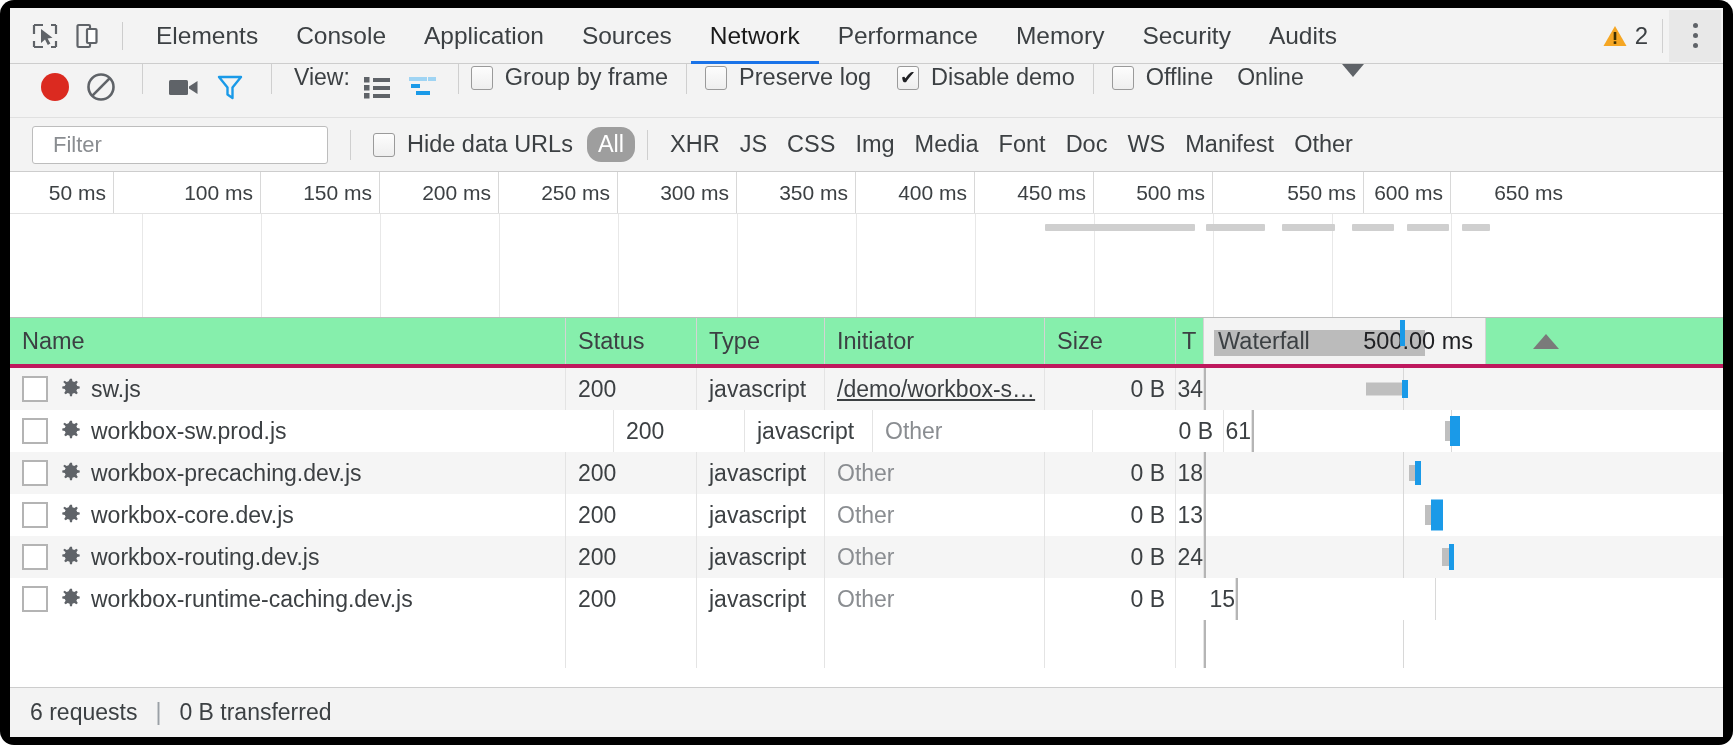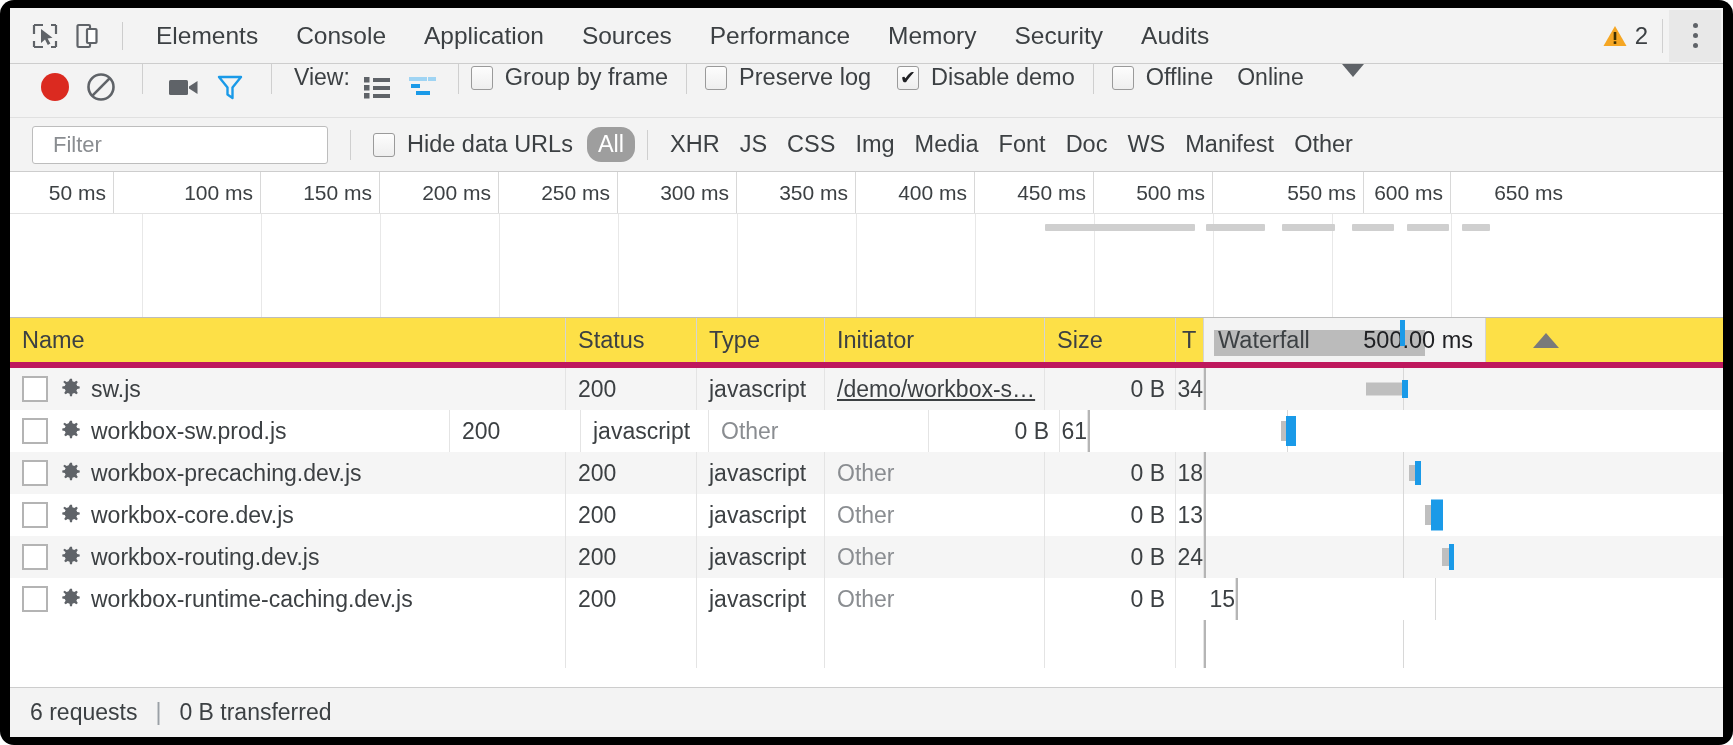--- a/index.html
+++ b/index.html
@@ -204,22 +204,22 @@
     height: 7px;
     background: #cfcfcf;
     border-radius: 1px;
   }
 
   
   .table-wrap { position: relative; background: #ffffff; }
   .thead {
     display: flex;
     height: 50px;
-    background: #fde047;
-    border-bottom: 6px solid #be185d;
+    background: #86efac;
+    border-bottom: 4px solid #be185d;
     align-items: center;
   }
   .th {
     font-size: 23.5px;
     color: #3c4043;
     padding-left: 12px;
     height: 100%;
     display: flex; align-items: center;
     border-right: 1px solid #d4d4d4;
     cursor: pointer;
@@ -358,20 +358,21 @@
         <rect x="3.5" y="2" width="12.5" height="22" rx="1.2" stroke="#5f6368" stroke-width="2.2" fill="none"></rect>
         <rect x="13" y="6" width="9.5" height="14" rx="1" stroke="#5f6368" stroke-width="2.2" fill="#fff"></rect>
       </svg>
     </div>
     <div class="tb-sep"></div>
     <div class="tabs">
       <div class="tab">Elements</div>
       <div class="tab">Console</div>
       <div class="tab">Application</div>
       <div class="tab">Sources</div>
+      <div class="tab active">Network</div>
       <div class="tab">Performance</div>
       <div class="tab">Memory</div>
       <div class="tab">Security</div>
       <div class="tab">Audits</div>
     </div>
     <div class="tabbar-right">
       <div class="warn-group">
         <svg width="26" height="24" viewBox="0 0 26 24">
           <path d="M13 2 L24.5 22 L1.5 22 Z" fill="#f5a623"></path>
           <rect x="11.7" y="8" width="2.6" height="8" fill="#3c2f00"></rect>
@@ -558,21 +559,21 @@
       <div class="td wfcell">
         <div class="wf-colborder"></div>
         <div class="wf-divider" style="left:199px;"></div>
         <div class="seg gray" style="left:162px; width:36px; height:13px;"></div>
         <div class="seg blue" style="left:198px; width:6px; height:18px;"></div>
       </div>
       <div class="td" style="width:120px;border-right:none;"></div>
     </div>
 
     <div class="trow even">
-      <div class="td" style="width:440px;">
+      <div class="td" style="width:604px;">
         <span class="row-chk"></span>
         <span class="gear">
           <svg width="22" height="22" viewBox="0 0 22 22">
                 <path d="M11 7.2a3.8 3.8 0 100 7.6 3.8 3.8 0 000-7.6zm0 2a1.8 1.8 0 110 3.6 1.8 1.8 0 010-3.6z" fill="#5f6368"></path>
                 <path d="M10 0.8h2l.4 2.5 1.9.8 2.1-1.4 1.4 1.4-1.4 2.1.8 1.9 2.5.4v2l-2.5.4-.8 1.9 1.4 2.1-1.4 1.4-2.1-1.4-1.9.8-.4 2.5h-2l-.4-2.5-1.9-.8-2.1 1.4-1.4-1.4 1.4-2.1-.8-1.9-2.5-.4v-2l2.5-.4.8-1.9L3.2 4.1l1.4-1.4 2.1 1.4 1.9-.8z" fill="#5f6368"></path>
               </svg>
         </span>
         <span>workbox-sw.prod.js</span>
       </div>
       <div class="td" style="width:131px;">200</div>

